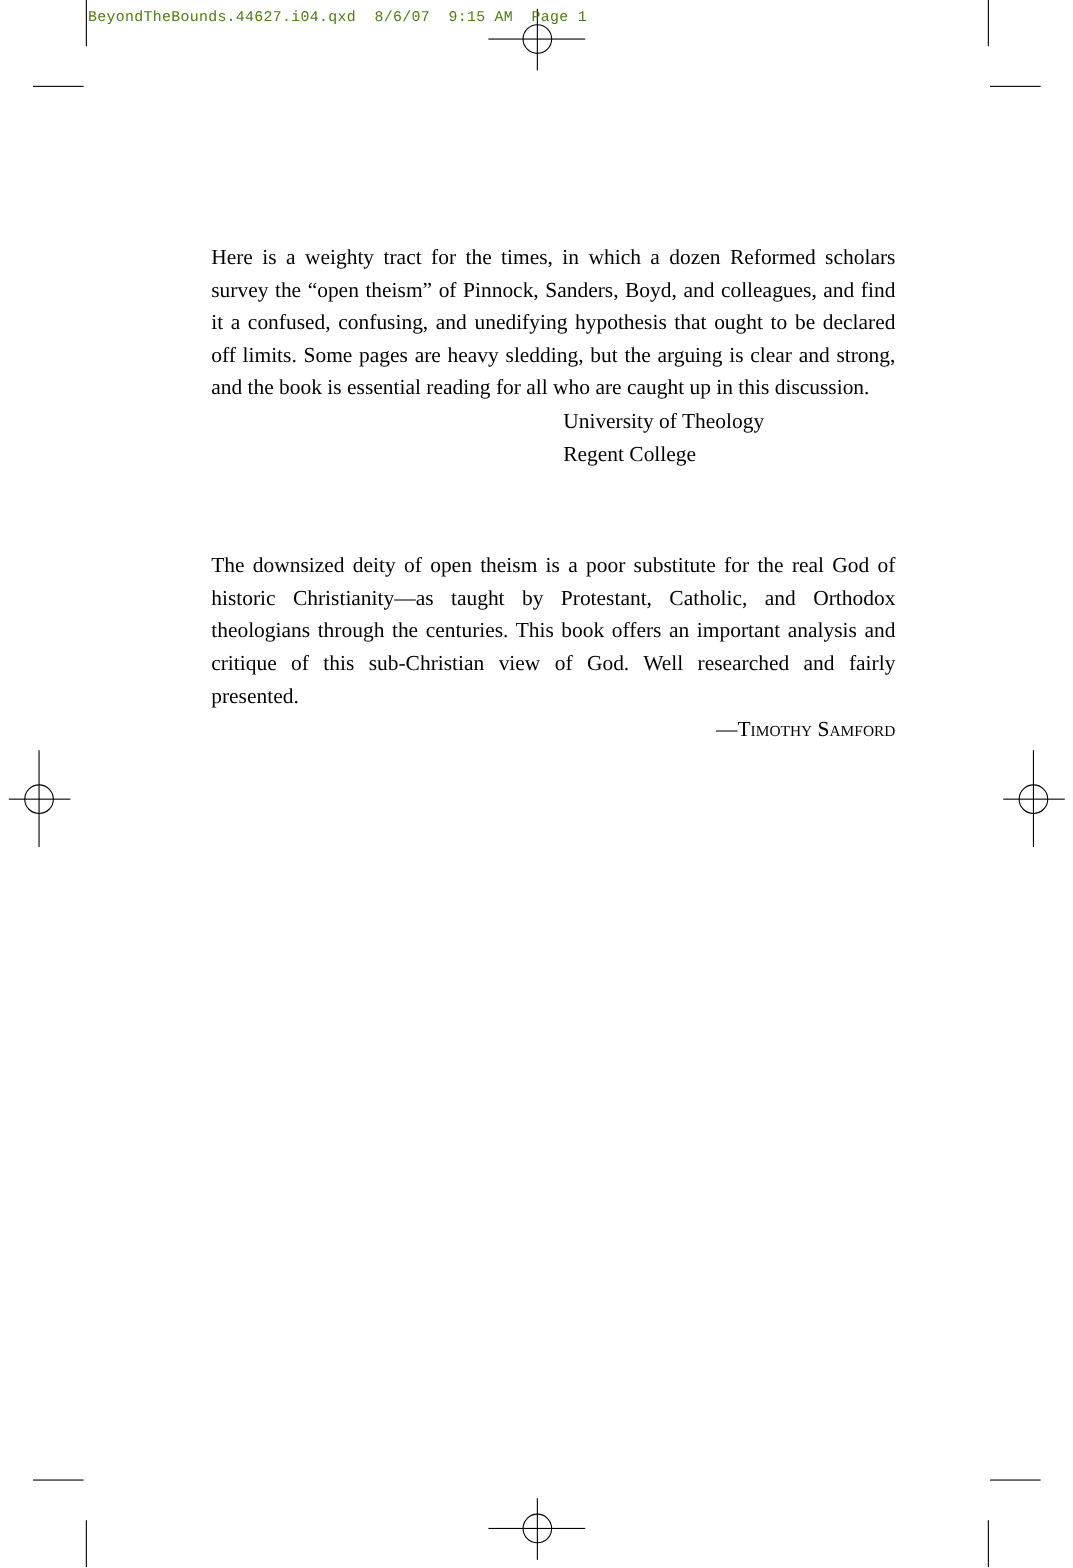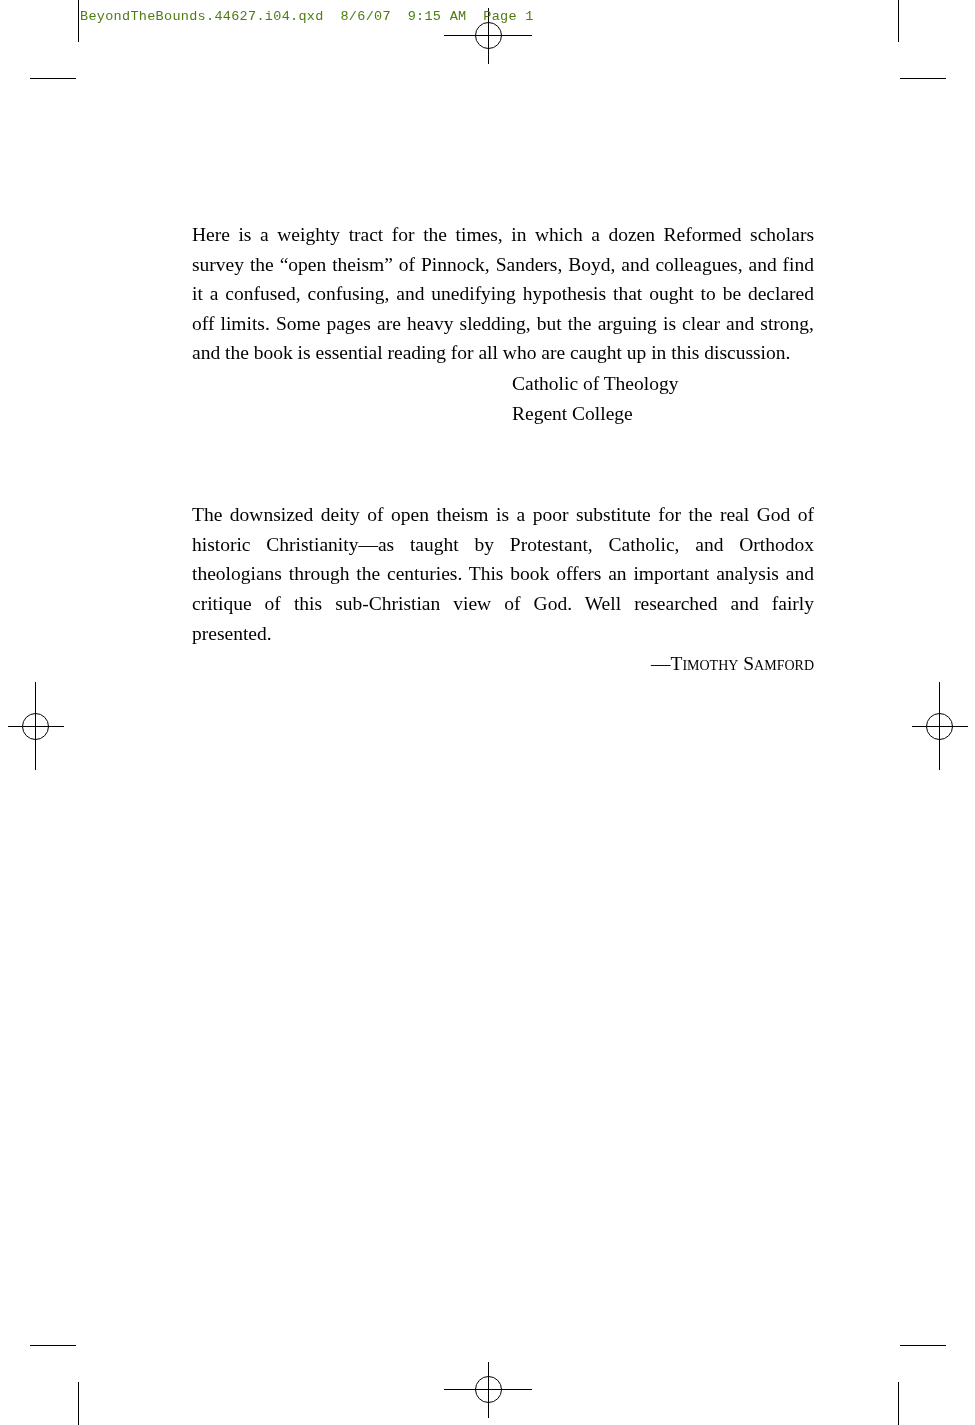--- a/index.html
+++ b/index.html
@@ -136,21 +136,21 @@
   </div>
 
   <div class="slug">BeyondTheBounds.44627.i04.qxd  8/6/07  9:15 AM  Page 1</div>
 
   <div class="content">
 
     <div>
       <p class="para">Here is a weighty tract for the times, in which a dozen Reformed scholars survey the “open theism” of Pinnock, Sanders, Boyd, and colleagues, and find it a confused, confusing, and unedifying hypothesis that ought to be declared off limits. Some pages are heavy sledding, but the arguing is clear and strong, and the book is essential reading for all who are caught up in this discussion.</p>
       <div class="attribution">
         <div class="attrib-lines">
-          <div>Catholic of Theology</div>
+          <div>University of Theology</div>
           <div>Regent College</div>
         </div>
       </div>
     </div>
 
     <div class="gap"></div>
 
     <div>
       <p class="para">The downsized deity of open theism is a poor substitute for the real God of historic Christianity—as taught by Protestant, Catholic, and Orthodox theologians through the centuries. This book offers an important analysis and critique of this sub-Christian view of God. Well researched and fairly presented.</p>
       <div class="attribution">

